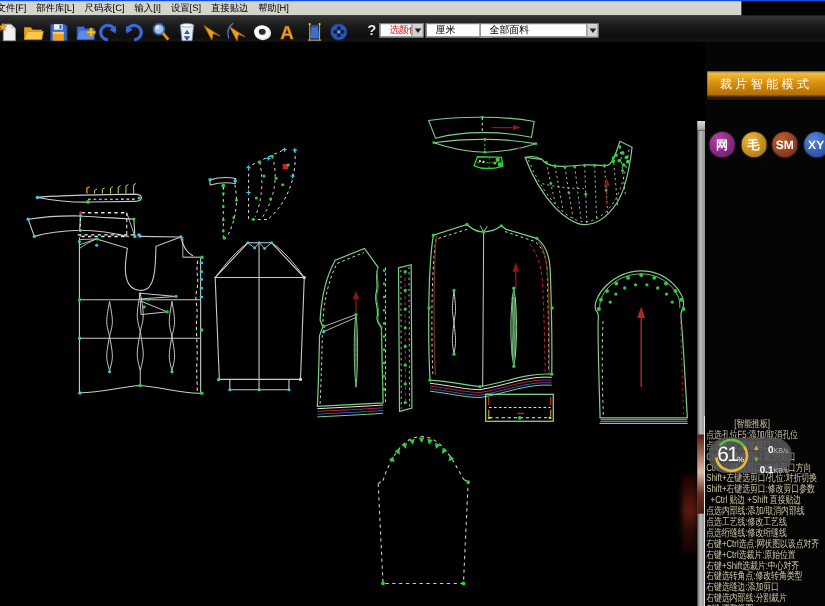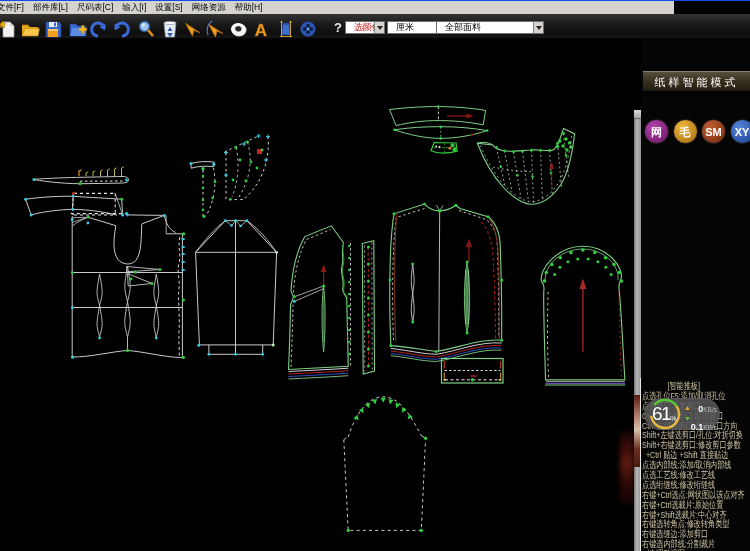--- a/index.html
+++ b/index.html
@@ -61,21 +61,21 @@
 </style></head>
 <body>
 <div id="app">
   <div id="topline"></div>
   <div id="menubar">
     <span style="margin-left:-3px">文件[F]</span>
       <span>部件库[L]</span>
       <span>尺码表[C]</span>
     <span>输入[I]</span>
       <span>设置[S]</span>
-      <span>网络资源</span>
+      <span>直接贴边</span>
       <span>帮助[H]</span>
   </div>
   <div id="toolbar">
     <div class="ticon" style="left:-2px"><svg width="20" height="20" viewBox="0 0 20 20">
           <path d="M5,3 h7 l4,4 v11 h-11 z" fill="#f2f2f2" stroke="#999" stroke-width="0.8"></path>
           <path d="M12,3 l4,4 h-4 z" fill="#cfcfcf"></path>
           <path d="M4.5,2 l1.2,2.2 2.4,0.4 -1.8,1.7 0.5,2.4 -2.3,-1.2 -2.2,1.2 0.4,-2.4 -1.7,-1.7 2.4,-0.4 z" fill="#f0a818" stroke="#b87408" stroke-width="0.5"></path>
         </svg></div>
 <div class="ticon" style="left:20px"><svg width="20" height="20" viewBox="0 0 20 20">
           <path d="M2,6 h6 l1.5,2 H18 v9 H2 z" fill="#e8a61c"></path>
@@ -474,20 +474,21 @@
 <rect x="498.8" y="378.8" width="2.5" height="2" fill="#d8d23e"></rect>
     </svg>
     <div id="redblur"></div>
   </div>
   <div id="strip"></div>
     <div id="stripknob"></div>
   <div id="stripred"></div>
   <div id="stripline"></div>
   <div id="sidebar">
     <div class="mbtn dark" style="top:1px;">纸样智能模式</div>
+    <div class="mbtn orange" style="top:26.5px;height:23px;line-height:23px;">裁片智能模式</div>
     <div class="circ" style="left:3px;background:radial-gradient(circle at 35% 30%,#b040aa,#6a1464);">网</div>
     <div class="circ" style="left:31.5px;background:radial-gradient(circle at 35% 30%,#f0b63c,#a06a0c);">毛</div>
     <div class="circ" style="left:60px;background:radial-gradient(circle at 35% 30%,#c05c30,#70280e);">SM</div>
     <div class="circ" style="left:88.5px;background:radial-gradient(circle at 35% 30%,#5585dc,#1c3f8e);">XY</div>
     <div id="help">
       <div class="hl" id="helptitle">[智能推板]</div>
       <div class="hl">点选孔位F5:添加/取消孔位</div>
         <div class="hl">点选剪口:添加剪口</div>
         <div class="hl">Ctrl+右键选剪口:取消剪口</div>
         <div class="hl">Ctrl+左键选剪口:修改剪口方向</div>

